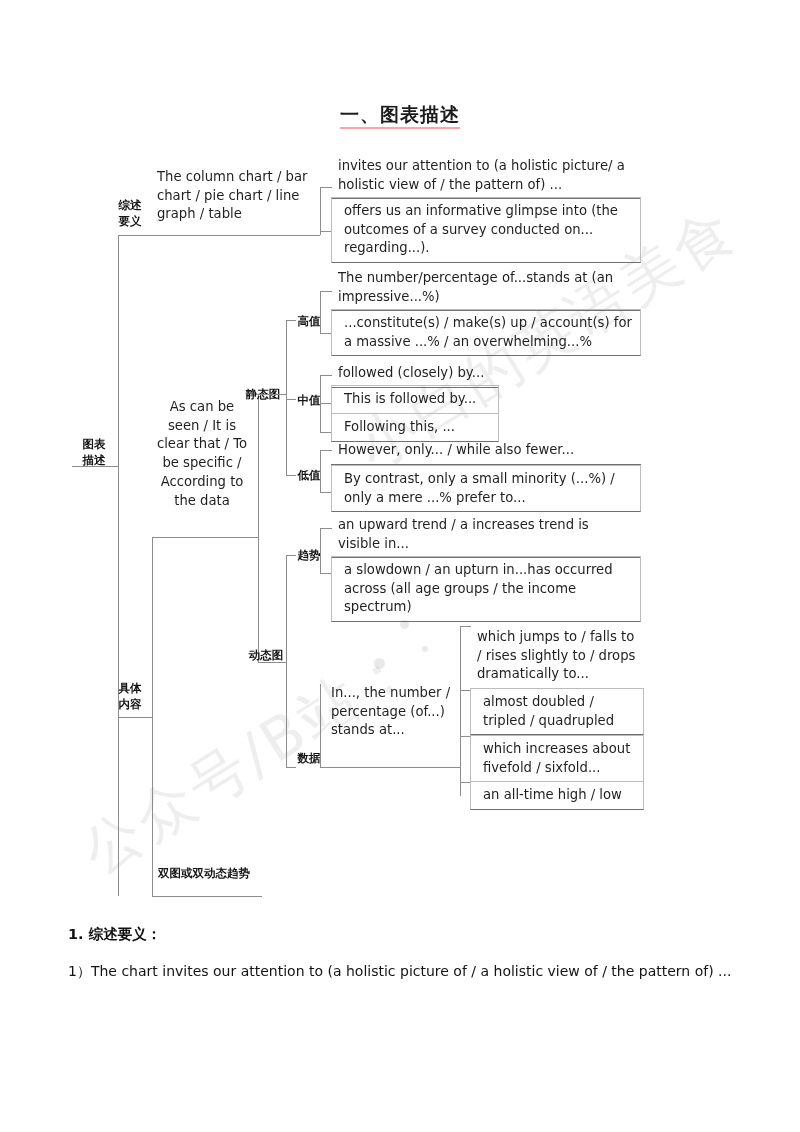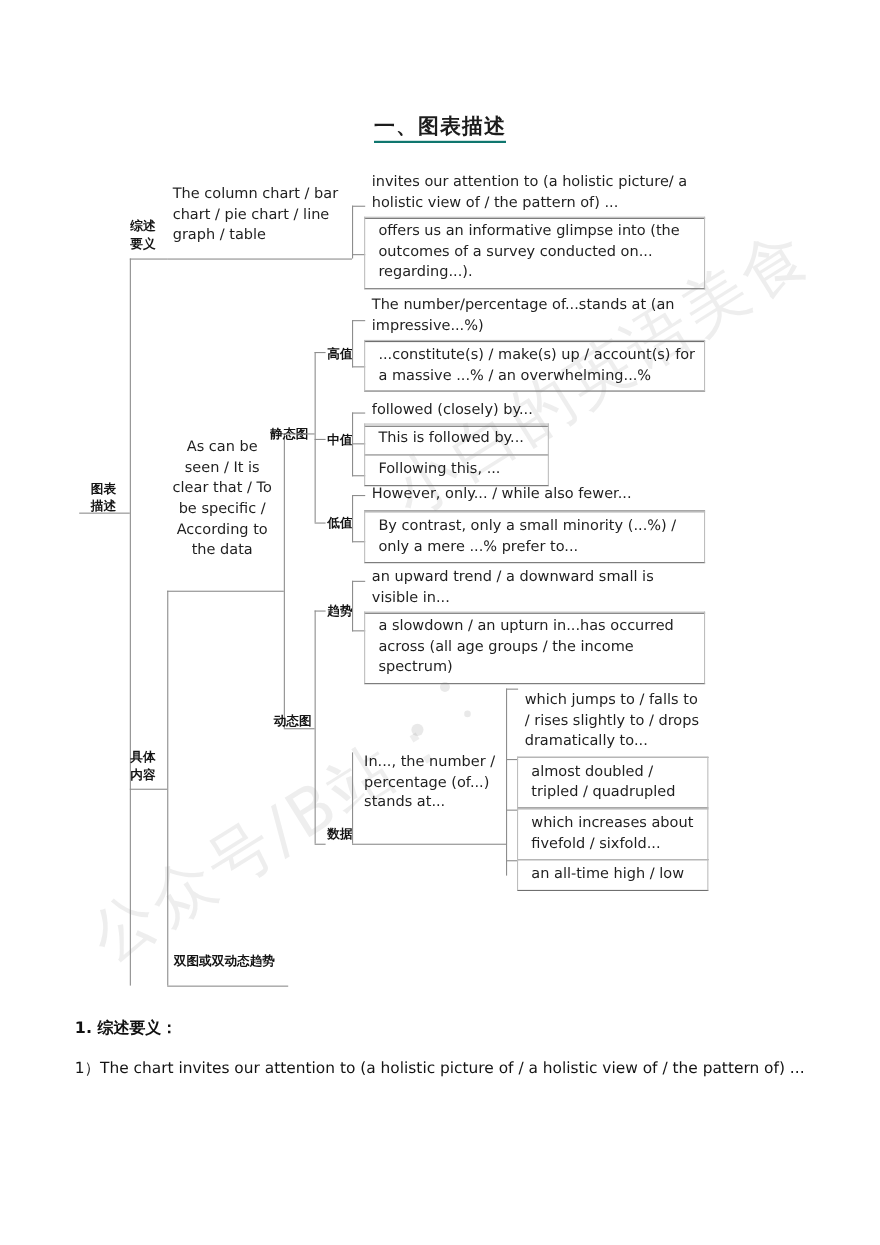--- a/index.html
+++ b/index.html
@@ -33,21 +33,21 @@
   .wm-dots i{position:absolute;display:block;border-radius:50%;background:rgba(120,120,120,.16);}
 
   
   .doc-title{
     position:absolute;left:0;top:102px;width:800px;
     text-align:center;
     font-size:19px;font-weight:bold;
     letter-spacing:1px;
     font-family:"DejaVu Sans",sans-serif;
   }
-  .doc-title span{border-bottom:2px solid #0f766e;padding-bottom:2px;}
+  .doc-title span{border-bottom:2px solid #fca5a5;padding-bottom:2px;}
 
   
   .map{position:absolute;left:0;top:0;width:800px;height:905px;}
 
   
   .ln{position:absolute;background:#8d8d8d;}
   .lnv{width:1px;}
   .lnh{height:1px;}
 
   
@@ -194,21 +194,21 @@
 
     <div class="cn" style="left:246px;top:648px;width:40px;">动态图</div>
     <div class="ln lnh" style="left:258px;top:662px;width:28px;"></div>
     <div class="ln lnv" style="left:286px;top:555px;height:212px;"></div>
 
     <div class="cn" style="left:295px;top:548px;width:28px;">趋势</div>
     <div class="ln lnh" style="left:286px;top:555px;width:10px;"></div>
     <div class="ln lnv" style="left:320px;top:528px;height:46px;"></div>
     <div class="ln lnh" style="left:320px;top:528px;width:12px;"></div>
     <div class="ln lnh" style="left:320px;top:573px;width:12px;"></div>
-    <div class="ul" style="left:331px;top:512px;width:310px;">an upward trend / a downward small is visible in...</div>
+    <div class="ul" style="left:331px;top:512px;width:310px;">an upward trend / a increases trend is visible in...</div>
     <div class="bx" style="left:331px;top:556px;width:310px;">a slowdown / an upturn in...has occurred across (all age groups / the income spectrum)</div>
 
     <div class="cn" style="left:295px;top:751px;width:28px;">数据</div>
     <div class="ln lnh" style="left:286px;top:767px;width:10px;"></div>
 
     <div class="nd" style="left:331px;top:684px;width:126px;">In..., the number / percentage (of...) stands at...</div>
     <div class="ln lnh" style="left:320px;top:767px;width:140px;"></div>
     <div class="ln lnv" style="left:320px;top:684px;height:83px;"></div>
 
     <div class="ln lnv" style="left:460px;top:626px;height:170px;"></div>

